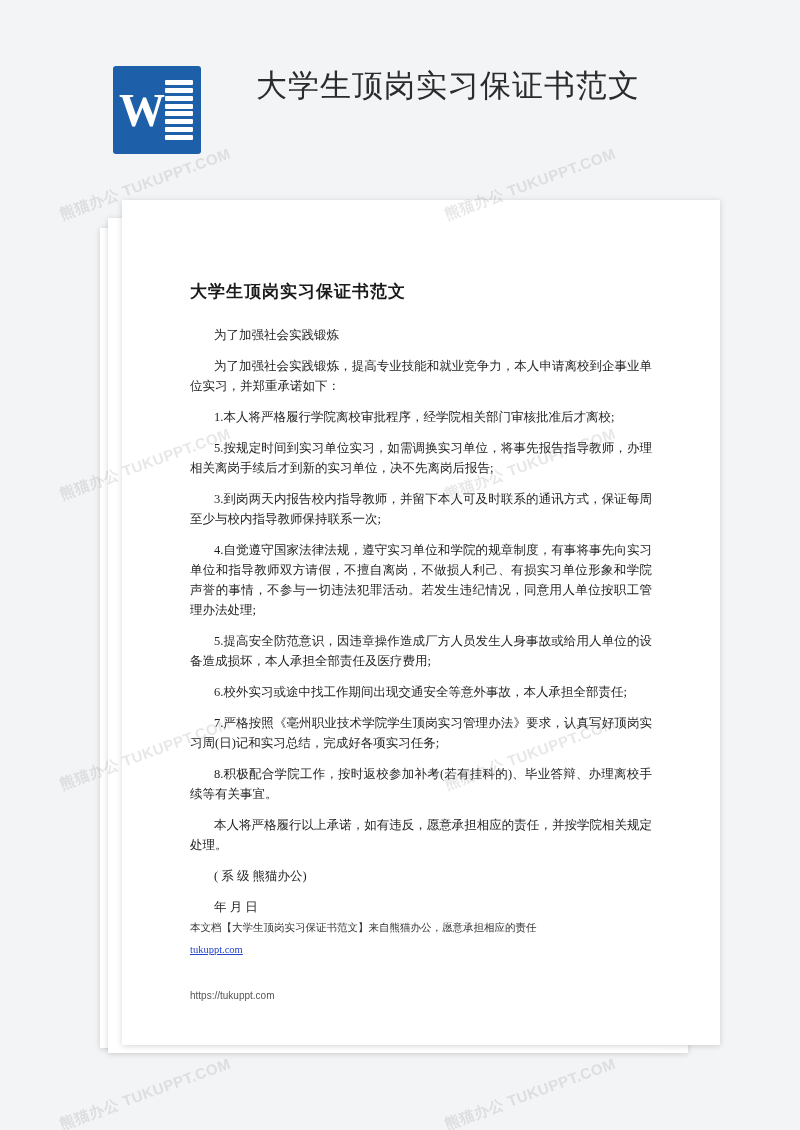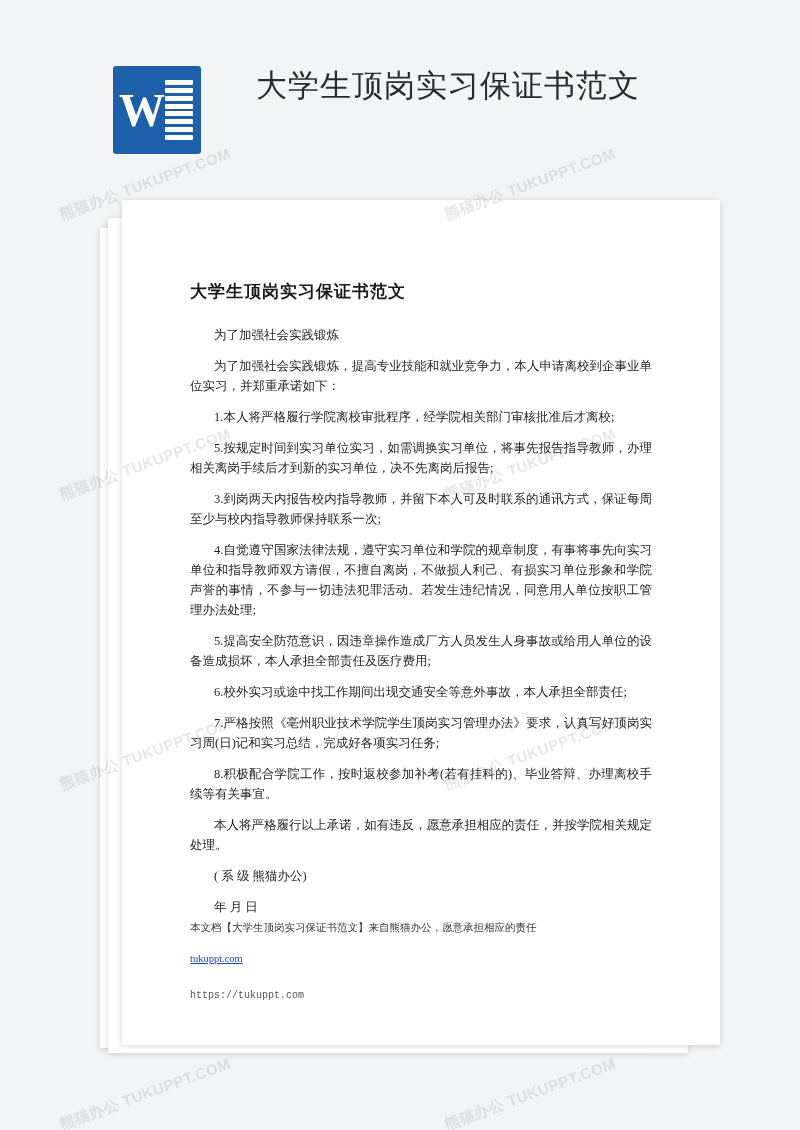--- a/index.html
+++ b/index.html
@@ -152,29 +152,29 @@
     top: 720px;
     width: 470px;
     font-size: 10.5px;
     line-height: 15px;
     color: #333;
   }
   #footer-link {
     color: #2244cc;
     text-decoration: underline;
     display: block;
-    margin-top: 16px;
+    margin-top: 7px;
   }
   #footer-url {
     position: absolute;
     left: 68px;
     top: 790px;
     font-size: 10px;
     color: #555;
-    font-family: Liberation Mono, monospace;
+    font-family: Liberation Sans, sans-serif;
   }
 </style>
 </head>
 <body>
 
 <div id="watermark-layer">
   <span class="wm" style="left:55px;  top:175px;">熊猫办公 TUKUPPT.COM</span>
   <span class="wm" style="left:440px; top:175px;">熊猫办公 TUKUPPT.COM</span>
   <span class="wm" style="left:55px;  top:455px;">熊猫办公 TUKUPPT.COM</span>
   <span class="wm" style="left:440px; top:455px;">熊猫办公 TUKUPPT.COM</span>

